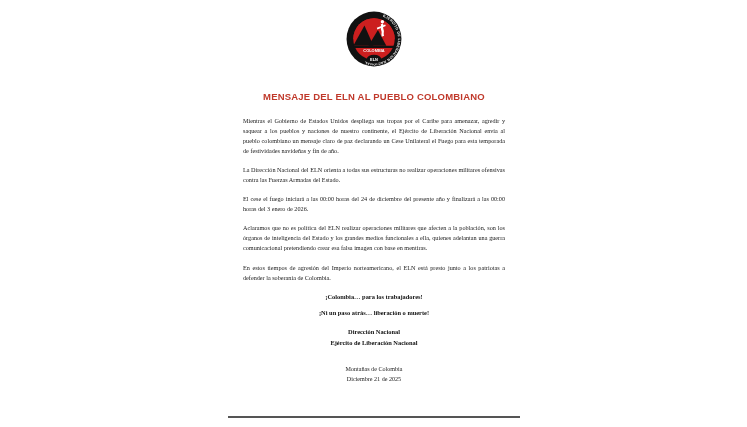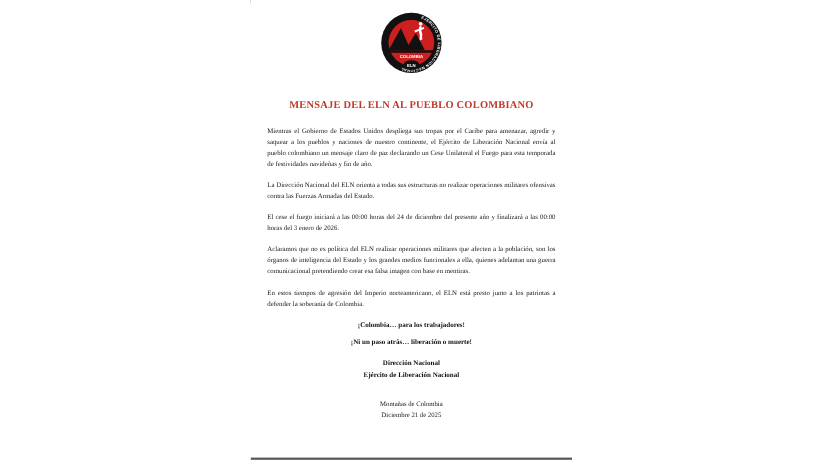--- a/index.html
+++ b/index.html
@@ -61,21 +61,21 @@
     height: 56px;
   }
 
   
   .doc-title {
     text-align: center;
     color: #c0392b;
     font-weight: bold;
     font-size: 9.5px;
     letter-spacing: 0.2px;
-    font-family: Liberation Serif, serif;
+    font-family: Liberation Sans, sans-serif;
     margin: 18px 0 14px 0;
   }
 
   
   .para {
     text-align: justify;
     font-size: 6.2px;
     line-height: 1.62;
     color: #1a1a1a;
     margin: 0 0 9px 0;

